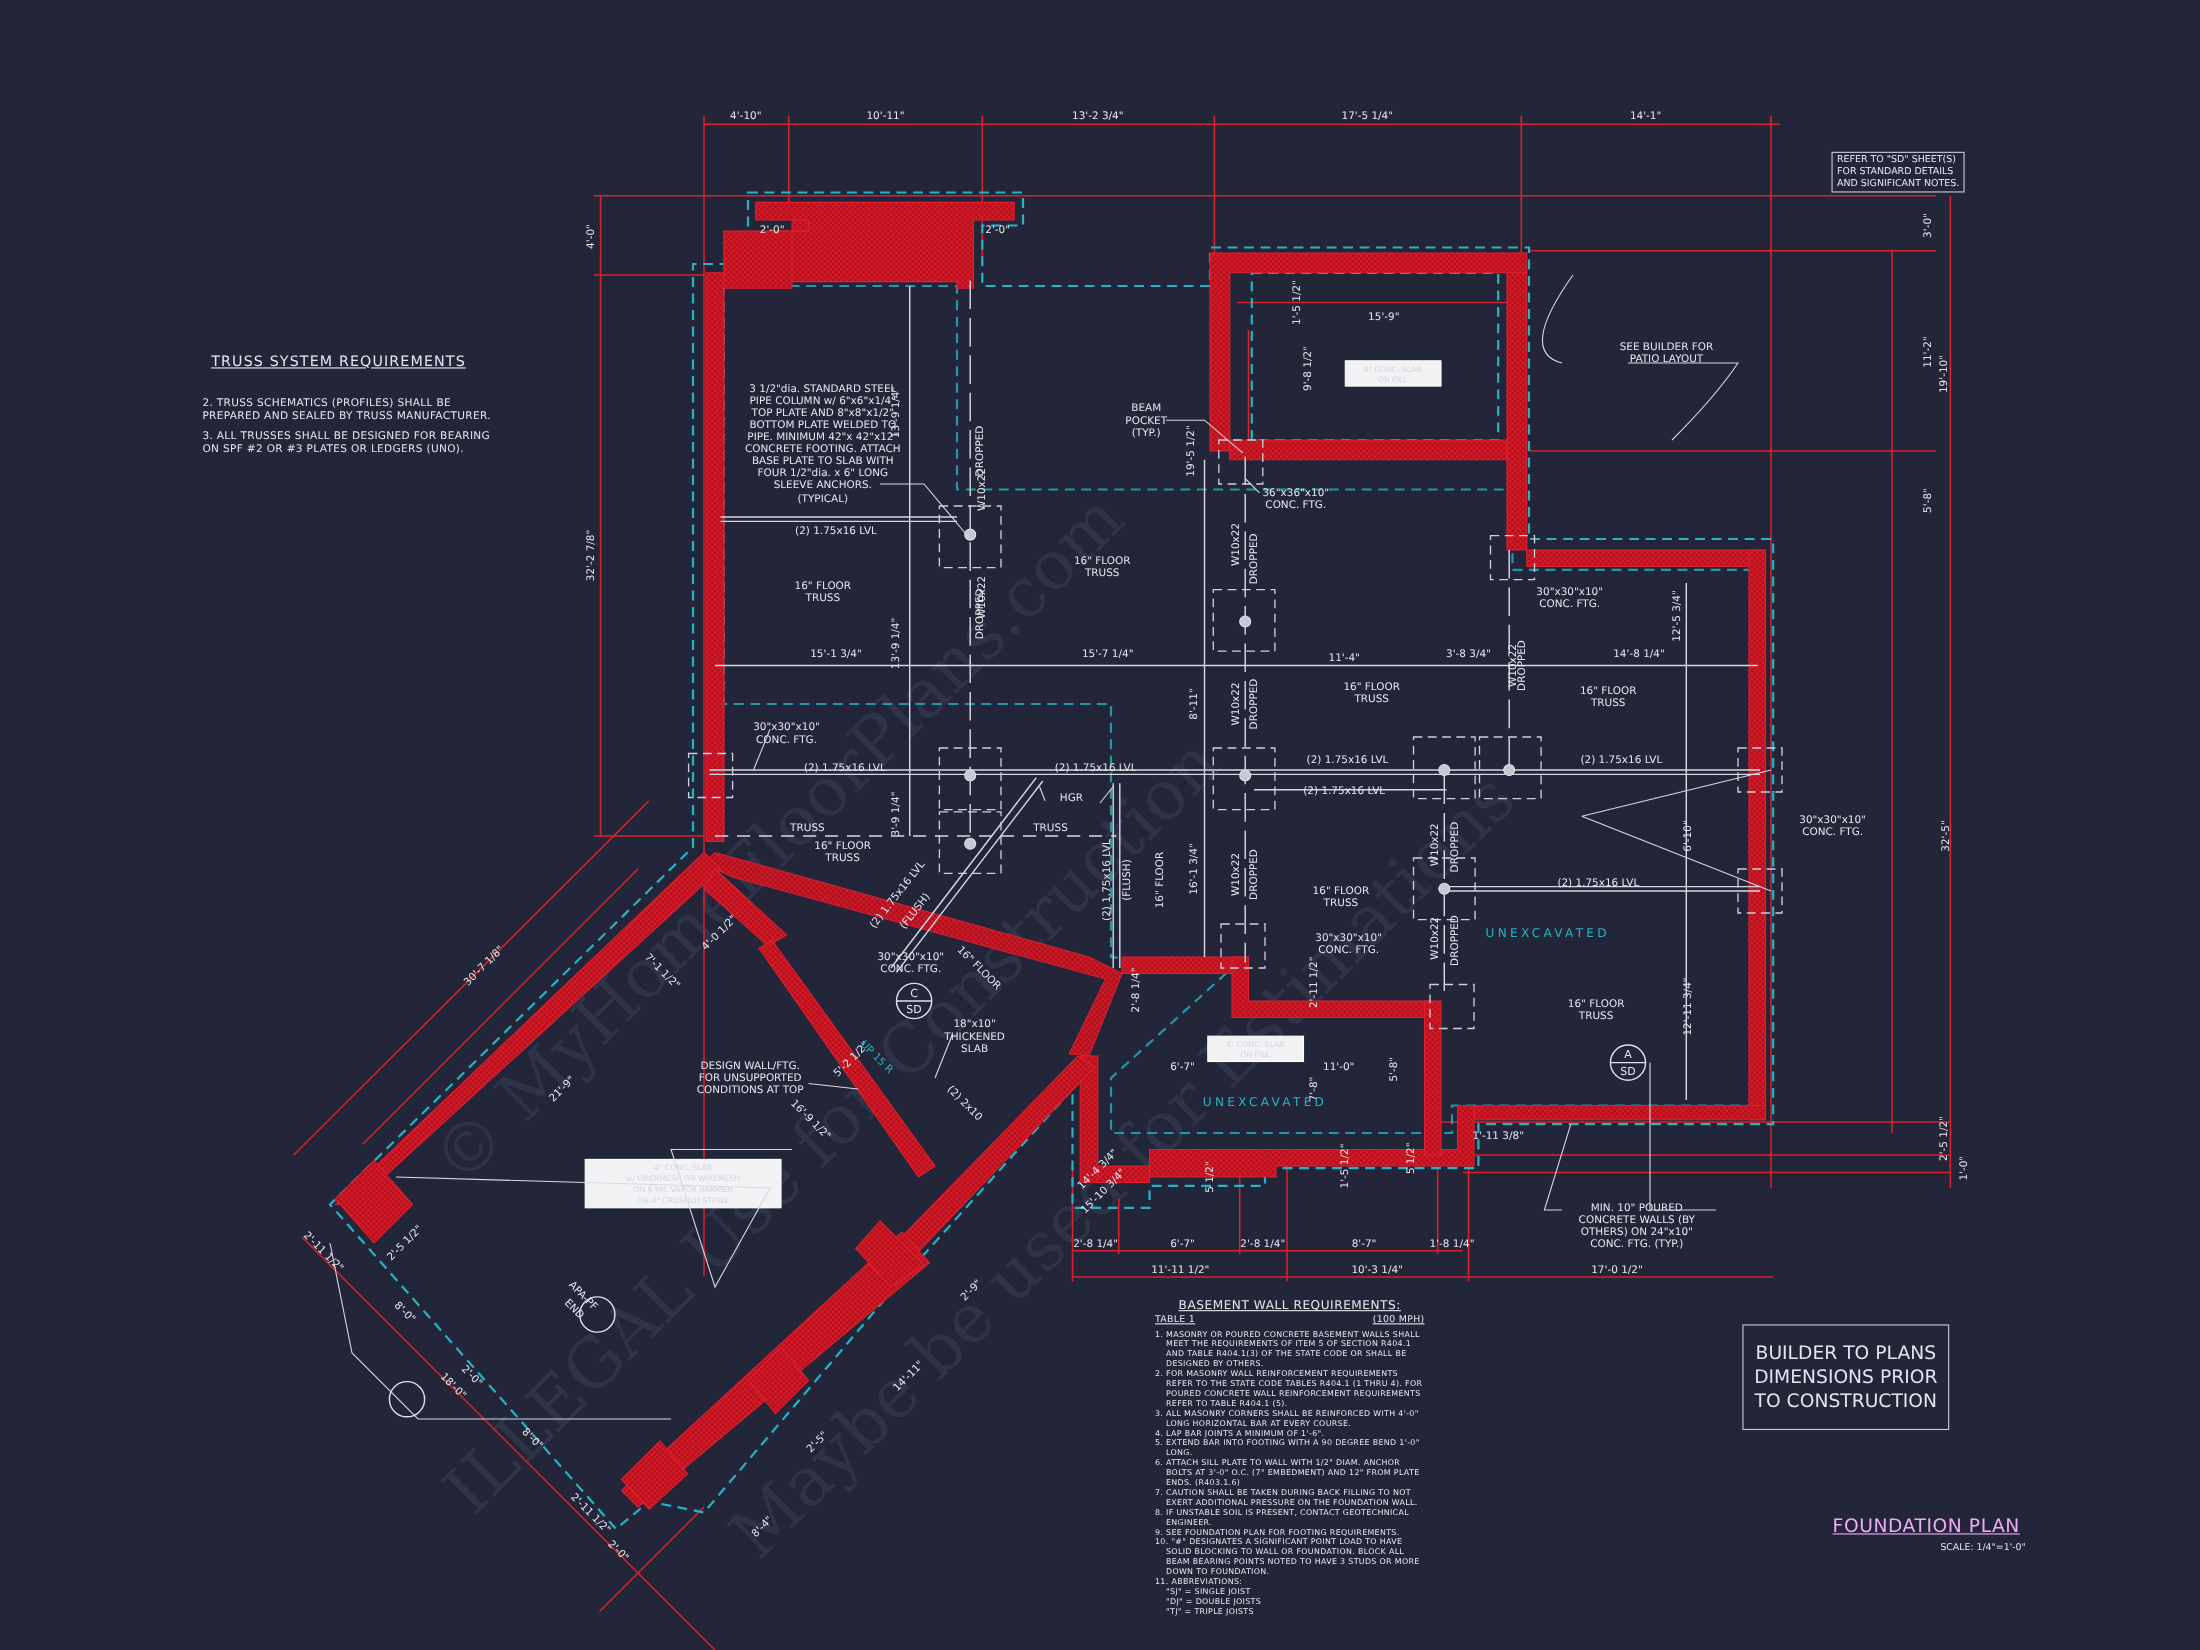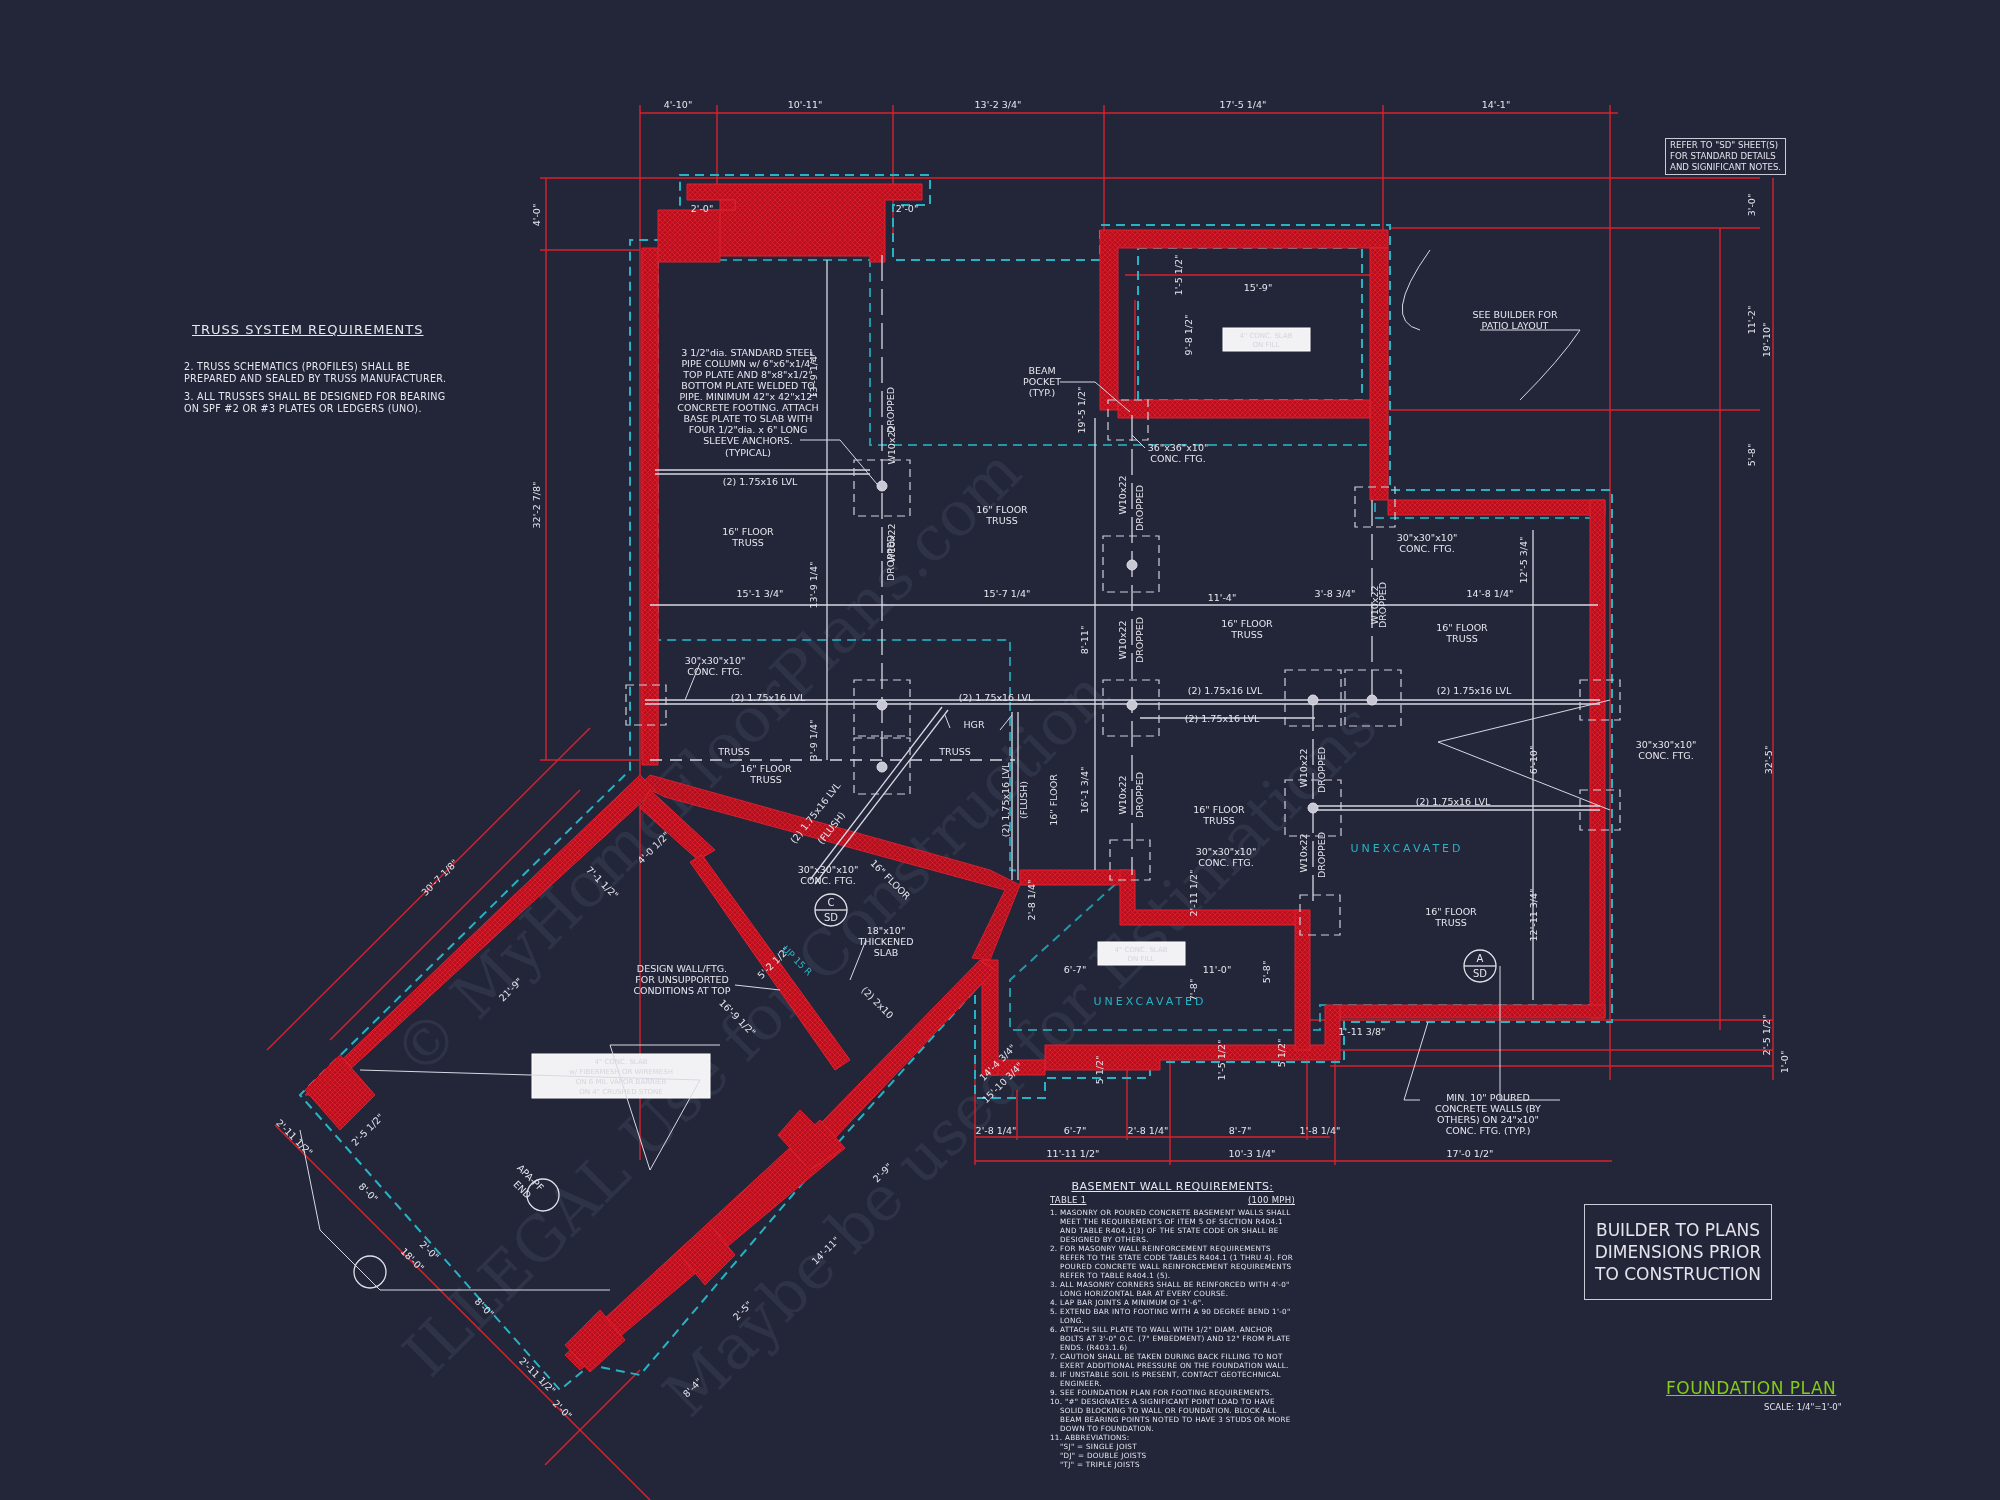--- a/index.html
+++ b/index.html
@@ -6,21 +6,21 @@
   body { width:2000px; height:1500px; position:relative; overflow:hidden; font-family:"Liberation Sans", sans-serif; color:#e8e8ee; }
   .plan-svg { position:absolute; left:0; top:0; width:2000px; height:1500px; }
   .cad { font-family:"DejaVu Sans", sans-serif; fill:#e6e6ee; }
   .note-block { position:absolute; font-family:"DejaVu Sans", sans-serif; color:#e6e6ee; text-transform:uppercase; letter-spacing:0.3px; }
   .note-title { text-decoration:underline; font-size:13px; letter-spacing:1px; margin-bottom:24px; }
   .note-item { font-size:9.6px; line-height:11.5px; margin-bottom:7px; }
   .bw-item { font-size:7.2px; line-height:9px; margin:0; padding-left:10px; text-indent:-10px; }
   .bw-sub { font-size:7.2px; line-height:9px; padding-left:10px; }
   .verify-box { position:absolute; left:1584px; top:1204px; width:186px; height:94px; border:1.5px solid #c9cbd6; font-family:"DejaVu Sans", sans-serif; font-size:17px; line-height:22px; text-align:center; display:flex; flex-direction:column; justify-content:center; color:#e4e4ec; }
   .refer-box { position:absolute; left:1665px; top:138px; border:1.5px solid #c9cbd6; padding:1px 4px; font-family:"DejaVu Sans", sans-serif; font-size:8.6px; line-height:11px; color:#e4e4ec; }
-  .plan-title { position:absolute; left:1666px; top:1378px; font-family:"DejaVu Sans", sans-serif; font-size:17px; text-decoration:underline; letter-spacing:0.5px; color:#84cc16; }
+  .plan-title { position:absolute; left:1666px; top:1378px; font-family:"DejaVu Sans", sans-serif; font-size:17px; text-decoration:underline; letter-spacing:0.5px; color:#f0abfc; }
   .plan-scale { position:absolute; left:1764px; top:1402px; font-family:"DejaVu Sans", sans-serif; font-size:8.5px; color:#e4e4ec; }
 </style>
 </head>
 <body>
 
 <svg class="plan-svg" viewBox="0 0 2000 1500" xmlns="http://www.w3.org/2000/svg">
   <defs>
     <pattern id="hatch" width="5" height="5" patternUnits="userSpaceOnUse">
       <rect width="5" height="5" fill="#b8101c"></rect>
       <path d="M0 0 L5 5 M5 0 L0 5" stroke="#e02030" stroke-width="0.8"></path>

